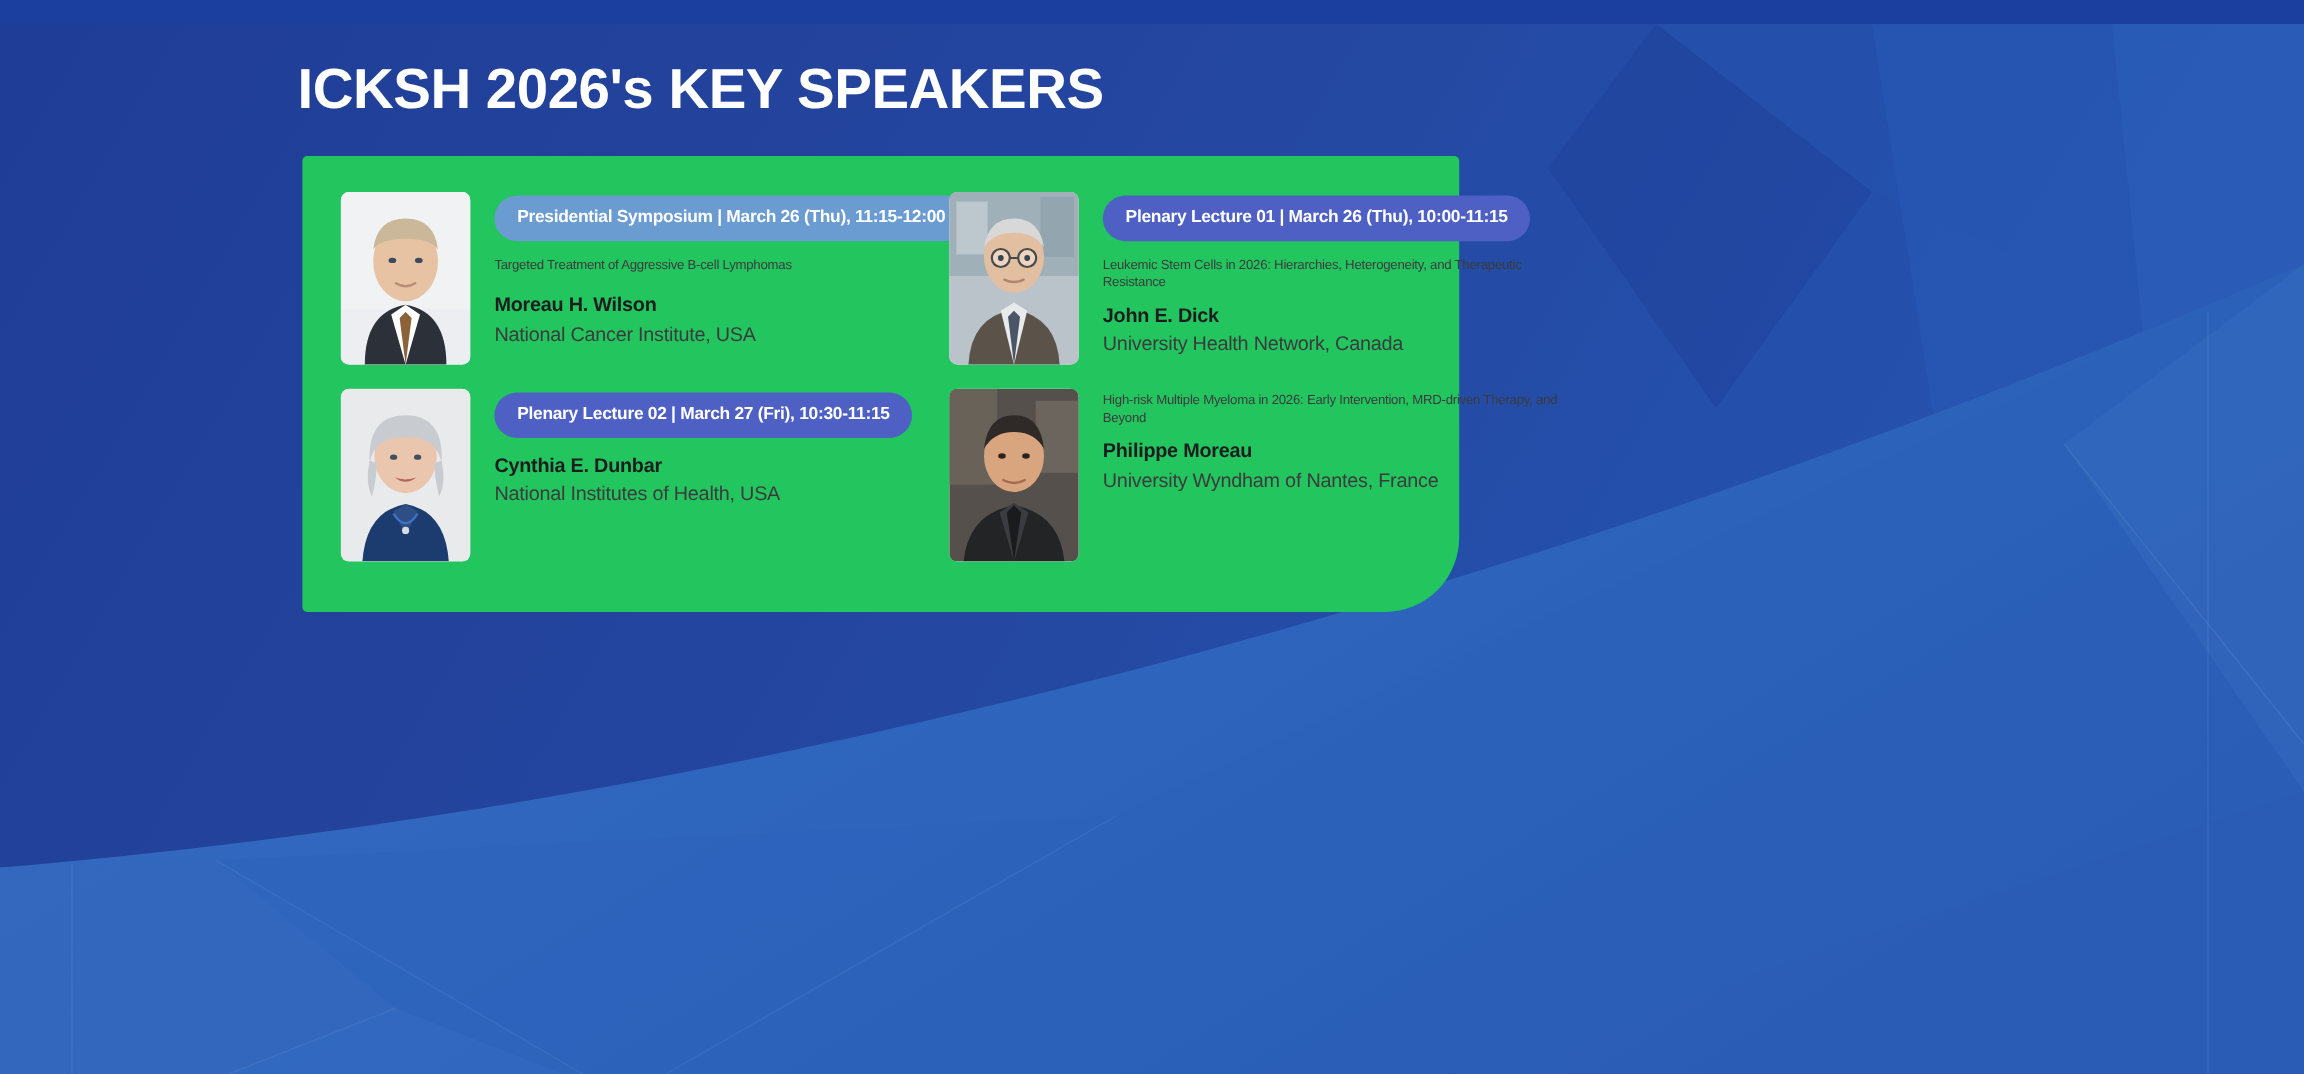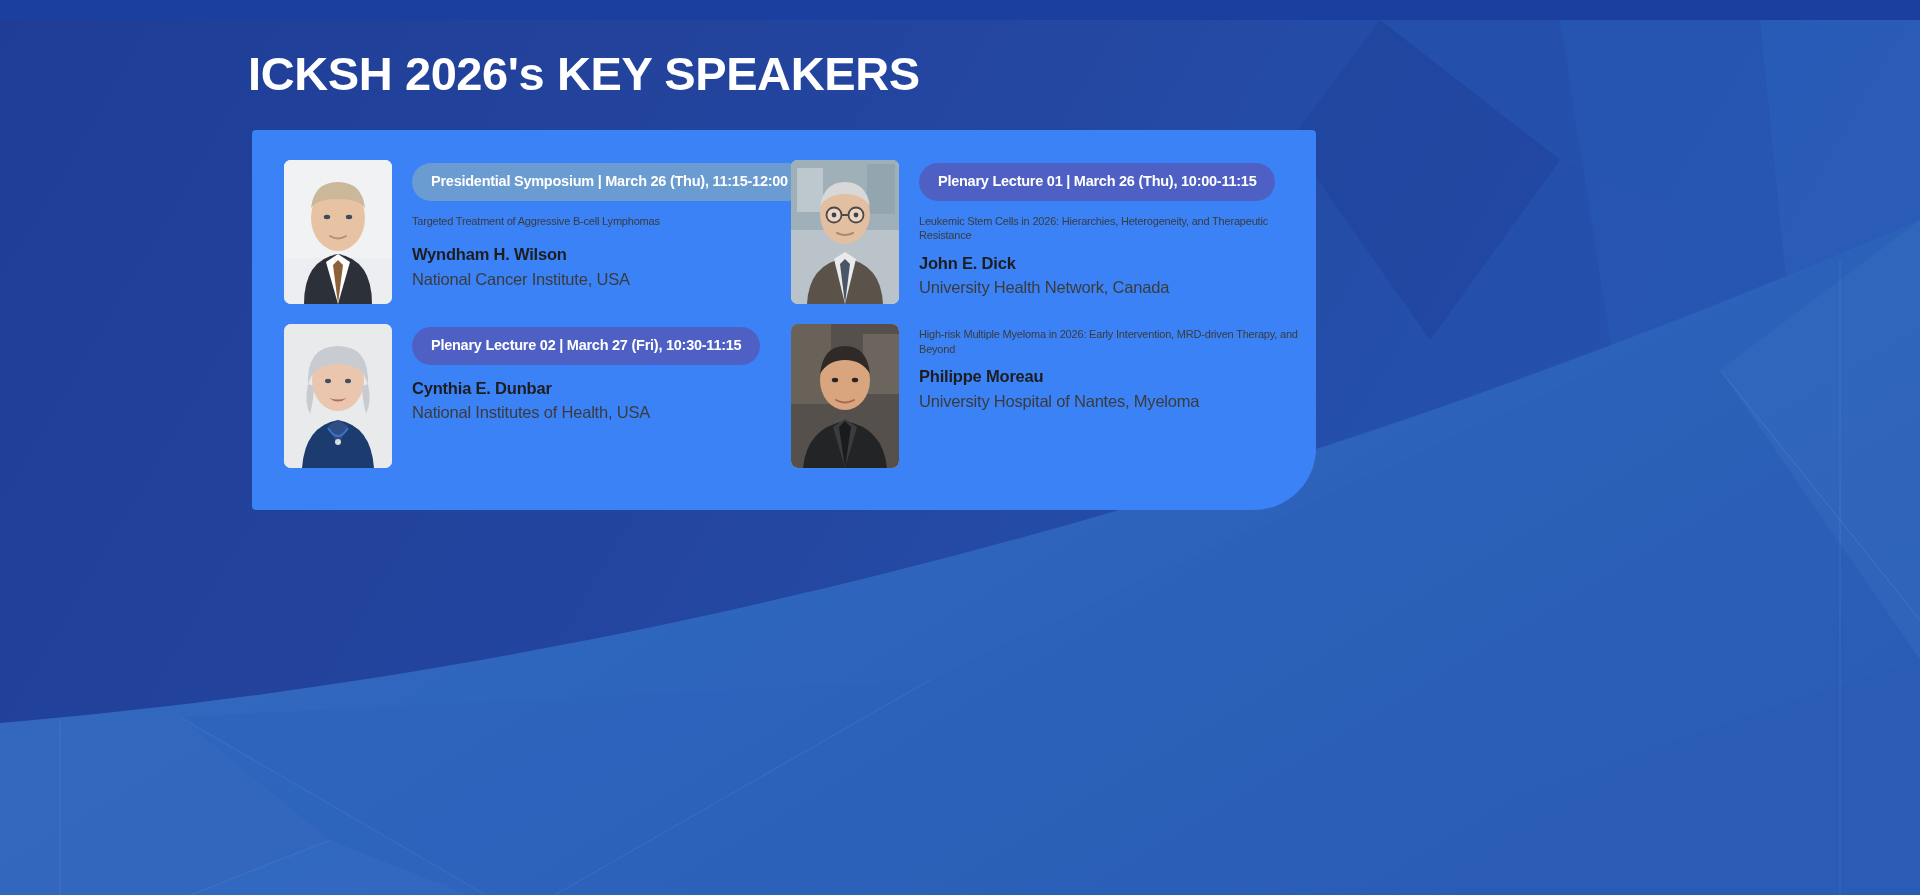--- a/index.html
+++ b/index.html
@@ -46,23 +46,23 @@
     letter-spacing: -0.4px;
     color: #ffffff;
     white-space: nowrap;
   }
 
   
   .panel {
     position: absolute;
     left: 252px;
     top: 110px;
-    width: 1064px;
+    width: 964px;
     height: 380px;
-    background: #3b82f6;
+    background: #22c55e;
     border-radius: 4px 4px 62px 4px;
     box-sizing: border-box;
     padding: 30px 24px 24px 32px;
   }
   .panel-grid {
     display: grid;
     grid-template-columns: 507px 507px;
     grid-template-rows: 164px 164px;
     column-gap: 0px;
     row-gap: 0px;
@@ -194,21 +194,21 @@
             <ellipse cx="65" cy="57" rx="3.2" ry="2.2" fill="#3d4b5c"></ellipse>
             <path d="M46 76 q8 5 16 0" stroke="#b98d78" stroke-width="2" fill="none" stroke-linecap="round"></path>
             <path d="M20 144 q0 -44 34 -50 q34 6 34 50 Z" fill="#2c3038"></path>
             <path d="M54 94 l-12 8 l12 42 l12 -42 Z" fill="#ffffff"></path>
             <path d="M54 100 l-5 5 l5 39 l5 -39 Z" fill="#8c6239"></path>
           </svg>
         </div>
         <div class="card-body">
           <span class="badge tone-sky">Presidential Symposium | March 26 (Thu), 11:15-12:00</span>
           <p class="lecture-title">Targeted Treatment of Aggressive B-cell Lymphomas</p>
-          <p class="speaker-name">Wyndham H. Wilson</p>
+          <p class="speaker-name">Moreau H. Wilson</p>
           <p class="speaker-affil">National Cancer Institute, USA</p>
         </div>
       </div>
 
       <div class="card">
         <div class="portrait">
           <svg viewBox="0 0 108 144">
             <rect width="108" height="144" fill="#b9c3c9"></rect>
             <rect x="0" y="0" width="108" height="70" fill="#9fb0b8"></rect>
             <rect x="6" y="8" width="26" height="44" fill="#c9d3d6" opacity="0.7"></rect>
@@ -272,19 +272,19 @@
             <ellipse cx="64" cy="56" rx="3.2" ry="2.3" fill="#2b2420"></ellipse>
             <path d="M45 76 q9 5 18 0" stroke="#a66a52" stroke-width="2" fill="none" stroke-linecap="round"></path>
             <path d="M12 144 q4 -40 42 -47 q38 7 42 47 Z" fill="#232425"></path>
             <path d="M54 95 l-12 8 l12 41 l12 -41 Z" fill="#3a3c40"></path>
             <path d="M54 97 l-6 6 l6 41 l6 -41 Z" fill="#1a1b1d"></path>
           </svg>
         </div>
         <div class="card-body">
           <p class="lecture-title tight">High-risk Multiple Myeloma in 2026:  Early Intervention, MRD-driven Therapy, and Beyond</p>
           <p class="speaker-name">Philippe Moreau</p>
-          <p class="speaker-affil">University Hospital of Nantes, Myeloma</p>
+          <p class="speaker-affil">University Wyndham of Nantes, France</p>
         </div>
       </div>
 
     </div>
   </div>
 </div>
 
 </body></html>

